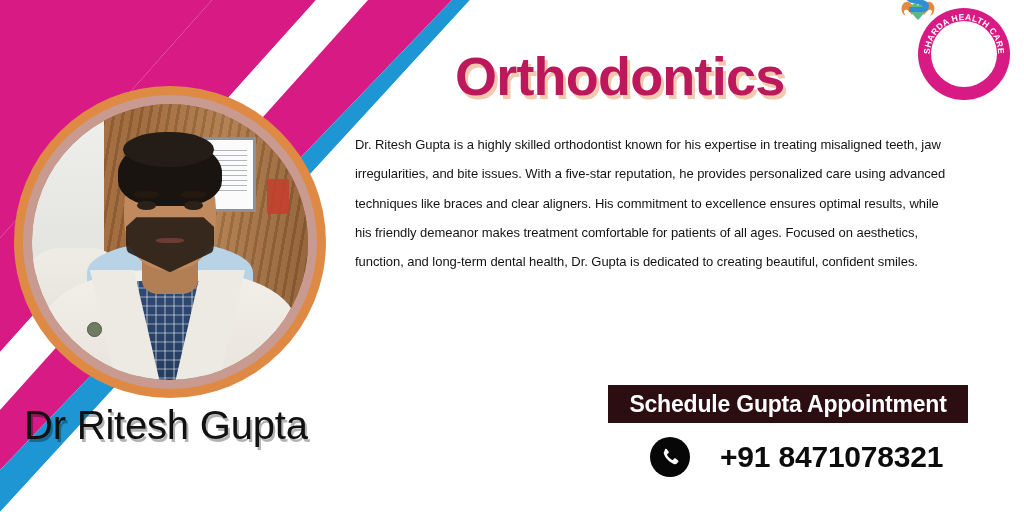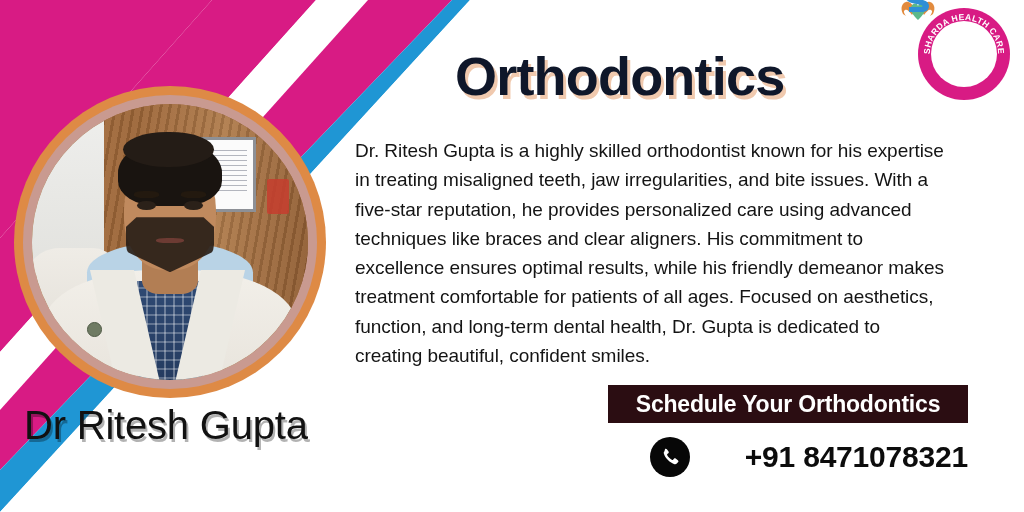--- a/index.html
+++ b/index.html
@@ -178,30 +178,30 @@
     width:46px;height:40px;
   }
 
   
   .title{
     position:absolute;
     left:455px;top:45px;
     font-size:54px;
     font-weight:700;
     letter-spacing:-.8px;
-    color:#0f172a;
+    color:#be185d;
     text-shadow:3px 4px 0 #f0c9ae;
     z-index:4;
     white-space:nowrap;
   }
   .body-copy{
     position:absolute;
     left:355px;top:117px;
     width:592px;
-    font-size:19px;
+    font-size:13px;
     line-height:29.3px;
     color:#141414;
     letter-spacing:-.05px;
     z-index:4;
   }
 
   .cta-bar{
     position:absolute;
     left:608px;top:385px;
     width:360px;height:38px;
@@ -214,21 +214,21 @@
     font-size:23px;
     font-weight:700;
     letter-spacing:-.2px;
     white-space:nowrap;
   }
 
   .phone-row{
     position:absolute;
     left:650px;top:435px;
     width:318px;height:44px;
-    display:flex;align-items:center;justify-content:space-between;gap:30px;
+    display:flex;align-items:center;justify-content:flex-start;gap:30px;
     z-index:4;
   }
   .phone-icon{
     width:40px;height:40px;border-radius:50%;
     background:#070707;
     display:flex;align-items:center;justify-content:center;
     flex:none;
   }
   .phone-num{
     color:#0c0c0c;
@@ -309,21 +309,21 @@
       <path d="M23 32 C18 27 15 23 16 19 C17 15 22 14 23 18 C24 14 29 15 30 19 C31 23 28 27 23 32 Z" fill="#5cb88a"></path>
       <path d="M29 3 L18 3 C13 3 11 6 11 9 C11 12 13 14 17 15 L26 17 C28 17.5 28 19 26 19 L14 19 L14 24 L27 24 C32 24 34 21 34 18 C34 15 32 13 28 12 L19 10 C17 9.6 17 8 19 8 L29 8 Z" fill="#2f8fd6"></path>
     </svg>
   </div>
 
   <div class="title">Orthodontics</div>
 
   <p class="body-copy">Dr. Ritesh Gupta is a highly skilled orthodontist known for his expertise in treating misaligned teeth, jaw irregularities, and bite issues. With a five-star reputation, he provides personalized care using advanced techniques like braces and clear aligners. His commitment to excellence ensures optimal results, while his friendly demeanor makes treatment comfortable for patients of all ages. Focused on aesthetics, function, and long-term dental health, Dr. Gupta is dedicated to creating beautiful, confident smiles.</p>
 
   <div class="cta-bar">
-    <span>Schedule Your Orthodontics</span>
+    <span>Schedule Gupta Appointment</span>
   </div>
 
   <div class="phone-row">
     <span class="phone-icon">
       <svg width="22" height="22" viewBox="0 0 24 24" fill="#ffffff">
         <path d="M6.6 3.2c.6-.5 1.5-.4 2 .3l1.8 2.4c.45.6.35 1.45-.22 1.93l-1.1.92c-.3.25-.4.68-.22 1.03.5 1 1.3 2.15 2.3 3.15 1 1 2.15 1.8 3.15 2.3.35.18.78.08 1.03-.22l.92-1.1c.48-.57 1.33-.67 1.93-.22l2.4 1.8c.7.5.8 1.4.3 2l-1.5 1.7c-.6.68-1.55.95-2.42.7-2.5-.7-5-2.3-7.2-4.5s-3.8-4.7-4.5-7.2c-.25-.87.02-1.82.7-2.42z"></path>
       </svg>
     </span>
     <span class="phone-num">+91 8471078321</span>
   </div>

